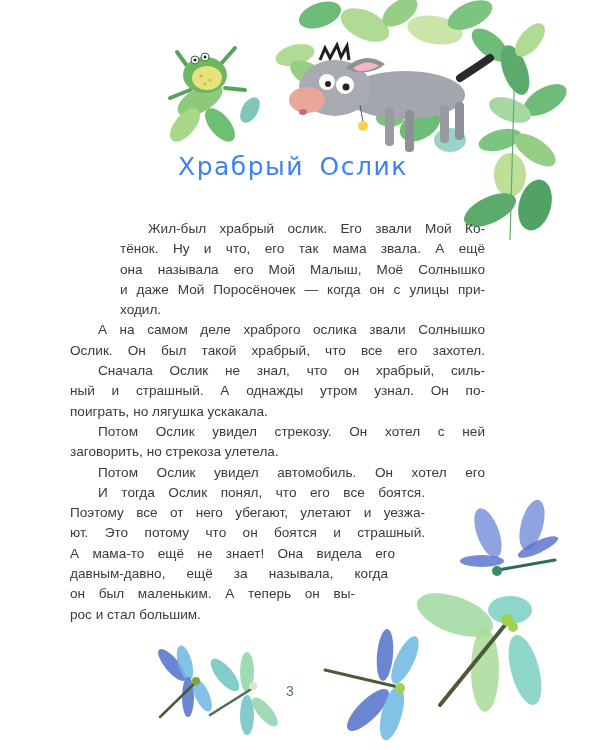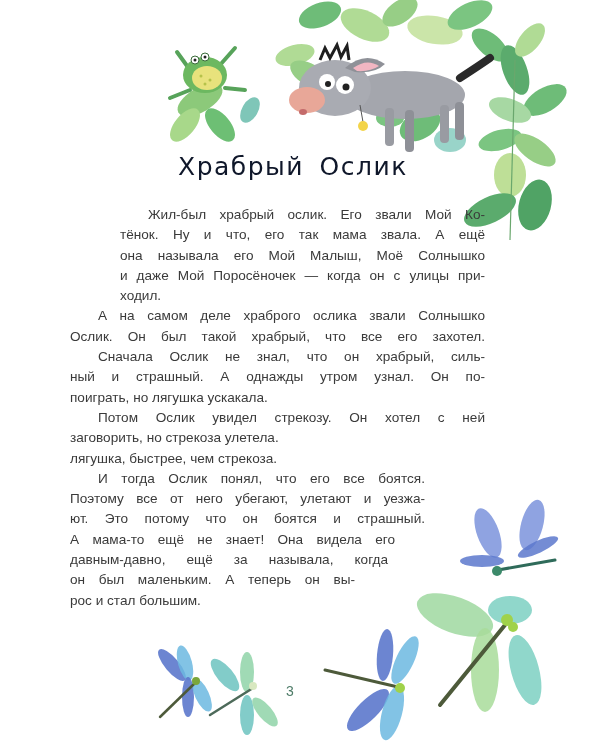--- a/index.html
+++ b/index.html
@@ -4,25 +4,25 @@
   <style>
     html, body { margin: 0; padding: 0; }
     body {
       width: 600px; height: 750px; background: #ffffff; position: relative; overflow: hidden;
       font-family: "Liberation Sans", sans-serif;
     }
     .page { position: absolute; inset: 0; }
     .illus { position: absolute; }
     .title {
       position: absolute; left: 178px; top: 152px;
-      font-family: "DejaVu Sans", sans-serif; font-size: 25px; color: #0f172a;
+      font-family: "DejaVu Sans", sans-serif; font-size: 25px; color: #3b82f6;
       letter-spacing: 1.5px; word-spacing: 6px; margin: 0; font-weight: normal;
     }
     .body-text {
-      position: absolute; left: 120px; top: 205px; width: 365px;
+      position: absolute; left: 120px; top: 219px; width: 365px;
       font-size: 13.6px; line-height: 20.3px; color: #3a3a3a;
     }
     .para { margin: 0; text-align: justify; text-align-last: left; }
     .line { display: block; white-space: nowrap; }
     .line.j { text-align: justify; text-align-last: justify; white-space: normal; }
     .indent { padding-left: 28px; }
     .page-number {
       position: absolute; left: 286px; top: 683px; font-size: 14px; color: #4e7c68;
     }
   </style>
@@ -112,21 +112,21 @@
     <p class="para" style="margin-left:-50px;width:415px">
       <span class="line j indent">Сначала Ослик не знал, что он храбрый, силь-</span>
       <span class="line j">ный и страшный. А однажды утром узнал. Он по-</span>
       <span class="line">поиграть, но лягушка ускакала.</span>
     </p>
     <p class="para" style="margin-left:-50px;width:415px">
       <span class="line j indent">Потом Ослик увидел стрекозу. Он хотел с ней</span>
       <span class="line">заговорить, но стрекоза улетела.</span>
     </p>
     <p class="para" style="margin-left:-50px;width:415px">
-      <span class="line">лягушка, быстрее, чем стрекоза.</span>
+      <span class="line j indent">Потом Ослик увидел автомобиль. Он хотел его</span>
     </p>
     <p class="para" style="margin-left:-50px;width:355px">
       <span class="line j indent">И тогда Ослик понял, что его все боятся.</span>
       <span class="line j">Поэтому все от него убегают, улетают и уезжа-</span>
       <span class="line j">ют. Это потому что он боятся и страшный.</span>
       <span class="line j" style="width:325px">А мама-то ещё не знает! Она видела его</span>
       <span class="line j" style="width:318px">давным-давно, ещё за называла, когда</span>
       <span class="line j" style="width:285px">он был маленьким. А теперь он вы-</span>
       <span class="line">рос и стал большим.</span>
     </p>

